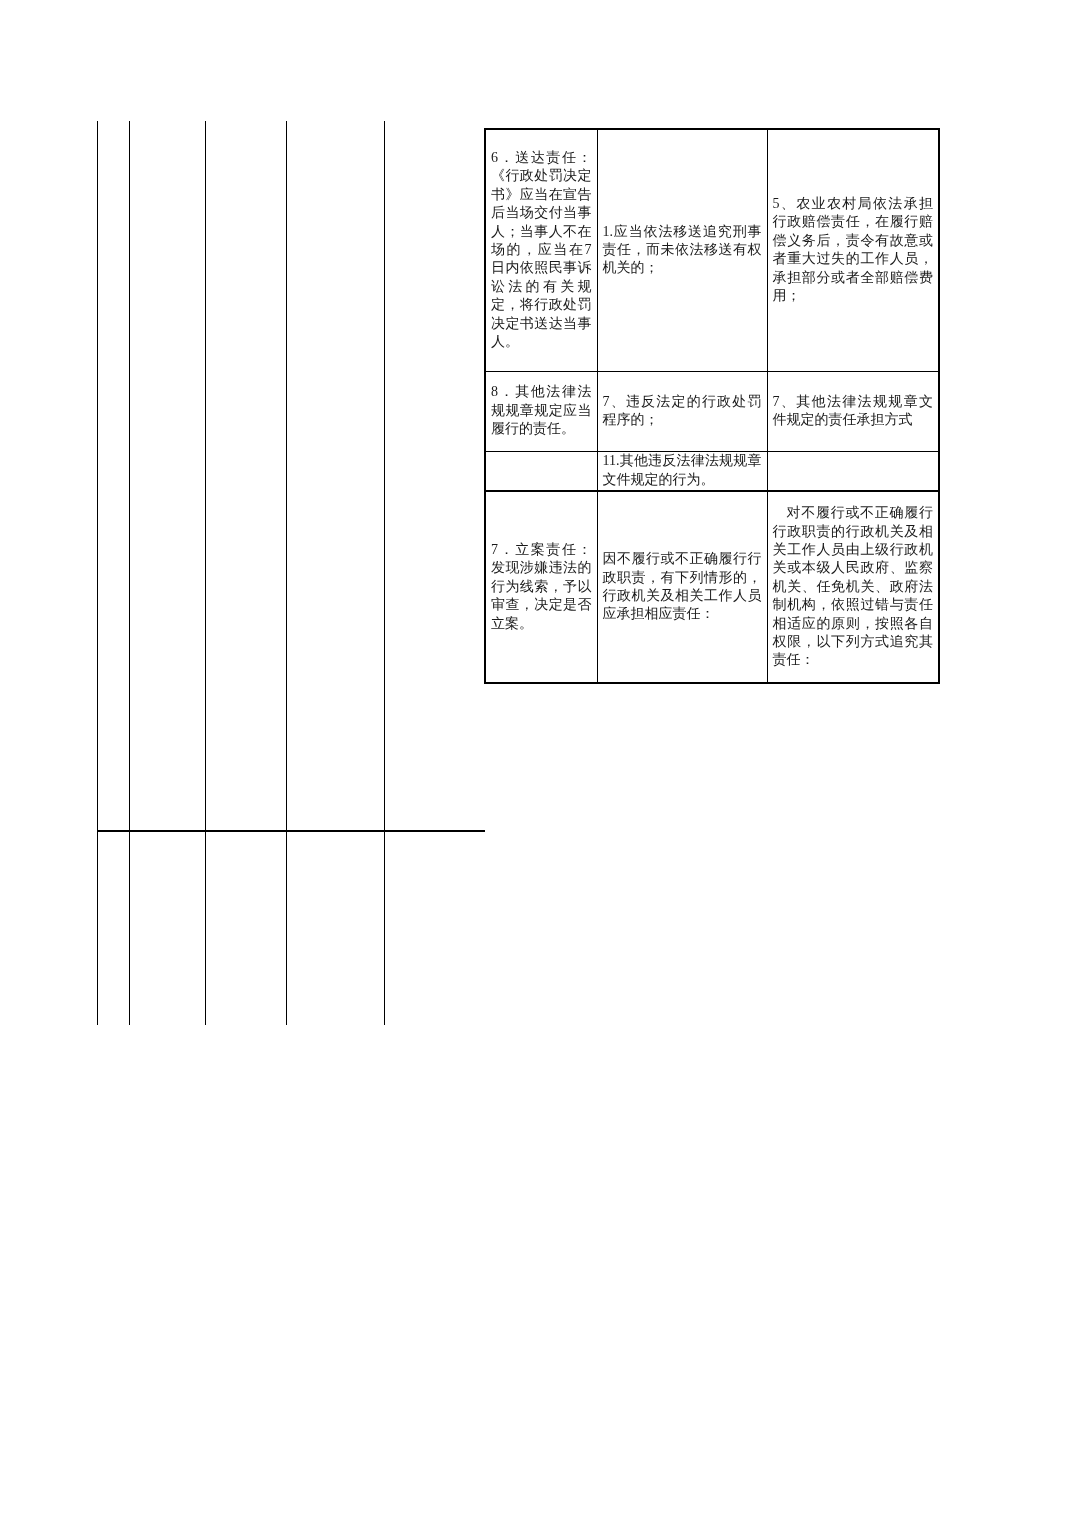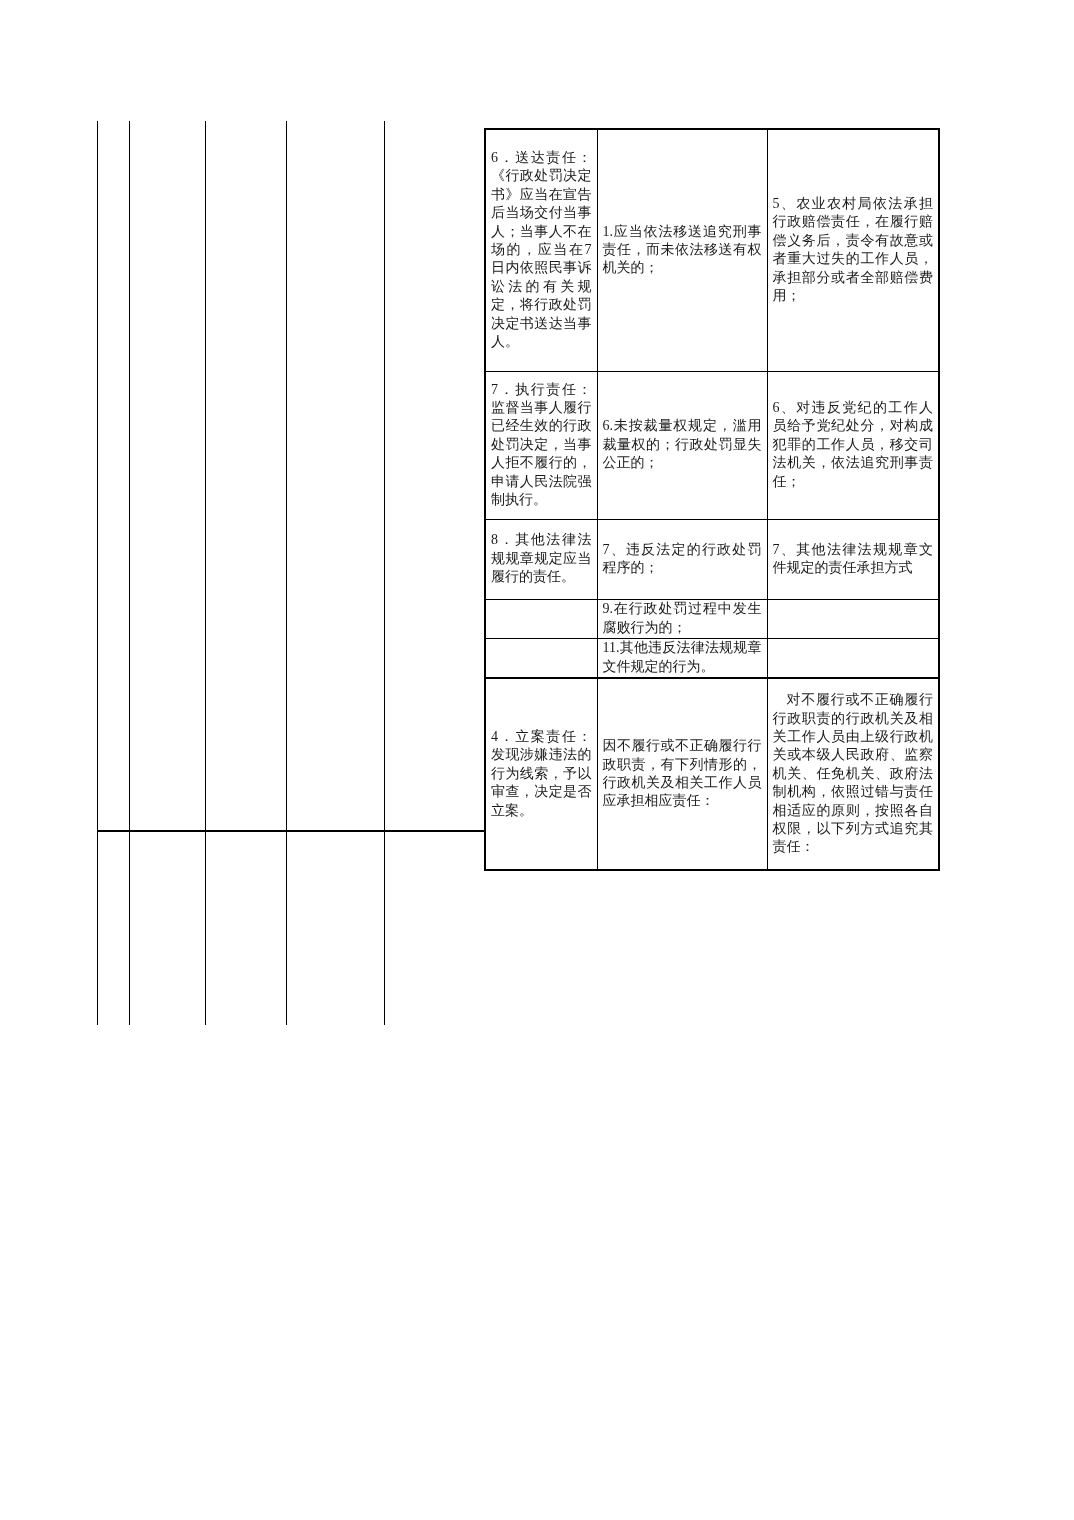--- a/index.html
+++ b/index.html
@@ -81,41 +81,31 @@
       <col style="width:112px">
       <col style="width:170px">
       <col style="width:172px">
     </colgroup>
     <tbody>
       <tr style="height:242px">
         <td>6．送达责任：《行政处罚决定书》应当在宣告后当场交付当事人；当事人不在场的，应当在7日内依照民事诉讼法的有关规定，将行政处罚决定书送达当事人。</td>
         <td>1.应当依法移送追究刑事责任，而未依法移送有权机关的；</td>
         <td>5、农业农村局依法承担行政赔偿责任，在履行赔偿义务后，责令有故意或者重大过失的工作人员，承担部分或者全部赔偿费用；</td>
       </tr>
-      <tr style="height:148px">
-        <td>7．执行责任：监督当事人履行已经生效的行政处罚决定，当事人拒不履行的，申请人民法院强制执行。</td>
-        <td>6.未按裁量权规定，滥用裁量权的；行政处罚显失公正的；</td>
-        <td>6、对违反党纪的工作人员给予党纪处分，对构成犯罪的工作人员，移交司法机关，依法追究刑事责任；</td>
-      </tr>
       <tr style="height:80px">
         <td>8．其他法律法规规章规定应当履行的责任。</td>
         <td>7、违反法定的行政处罚程序的；</td>
         <td>7、其他法律法规规章文件规定的责任承担方式</td>
-      </tr>
-      <tr style="height:39px">
-        <td></td>
-        <td>9.在行政处罚过程中发生腐败行为的；</td>
-        <td></td>
       </tr>
       <tr style="height:40px">
         <td></td>
         <td>11.其他违反法律法规规章文件规定的行为。</td>
         <td></td>
       </tr>
       <tr class="section2" style="height:192px">
-        <td>4．立案责任：发现涉嫌违法的行为线索，予以审查，决定是否立案。</td>
+        <td>7．立案责任：发现涉嫌违法的行为线索，予以审查，决定是否立案。</td>
         <td>因不履行或不正确履行行政职责，有下列情形的，行政机关及相关工作人员应承担相应责任：</td>
         <td class="indent">对不履行或不正确履行行政职责的行政机关及相关工作人员由上级行政机关或本级人民政府、监察机关、任免机关、政府法制机构，依照过错与责任相适应的原则，按照各自权限，以下列方式追究其责任：</td>
       </tr>
     </tbody>
   </table>
 
 </div>
 
 </body></html>

